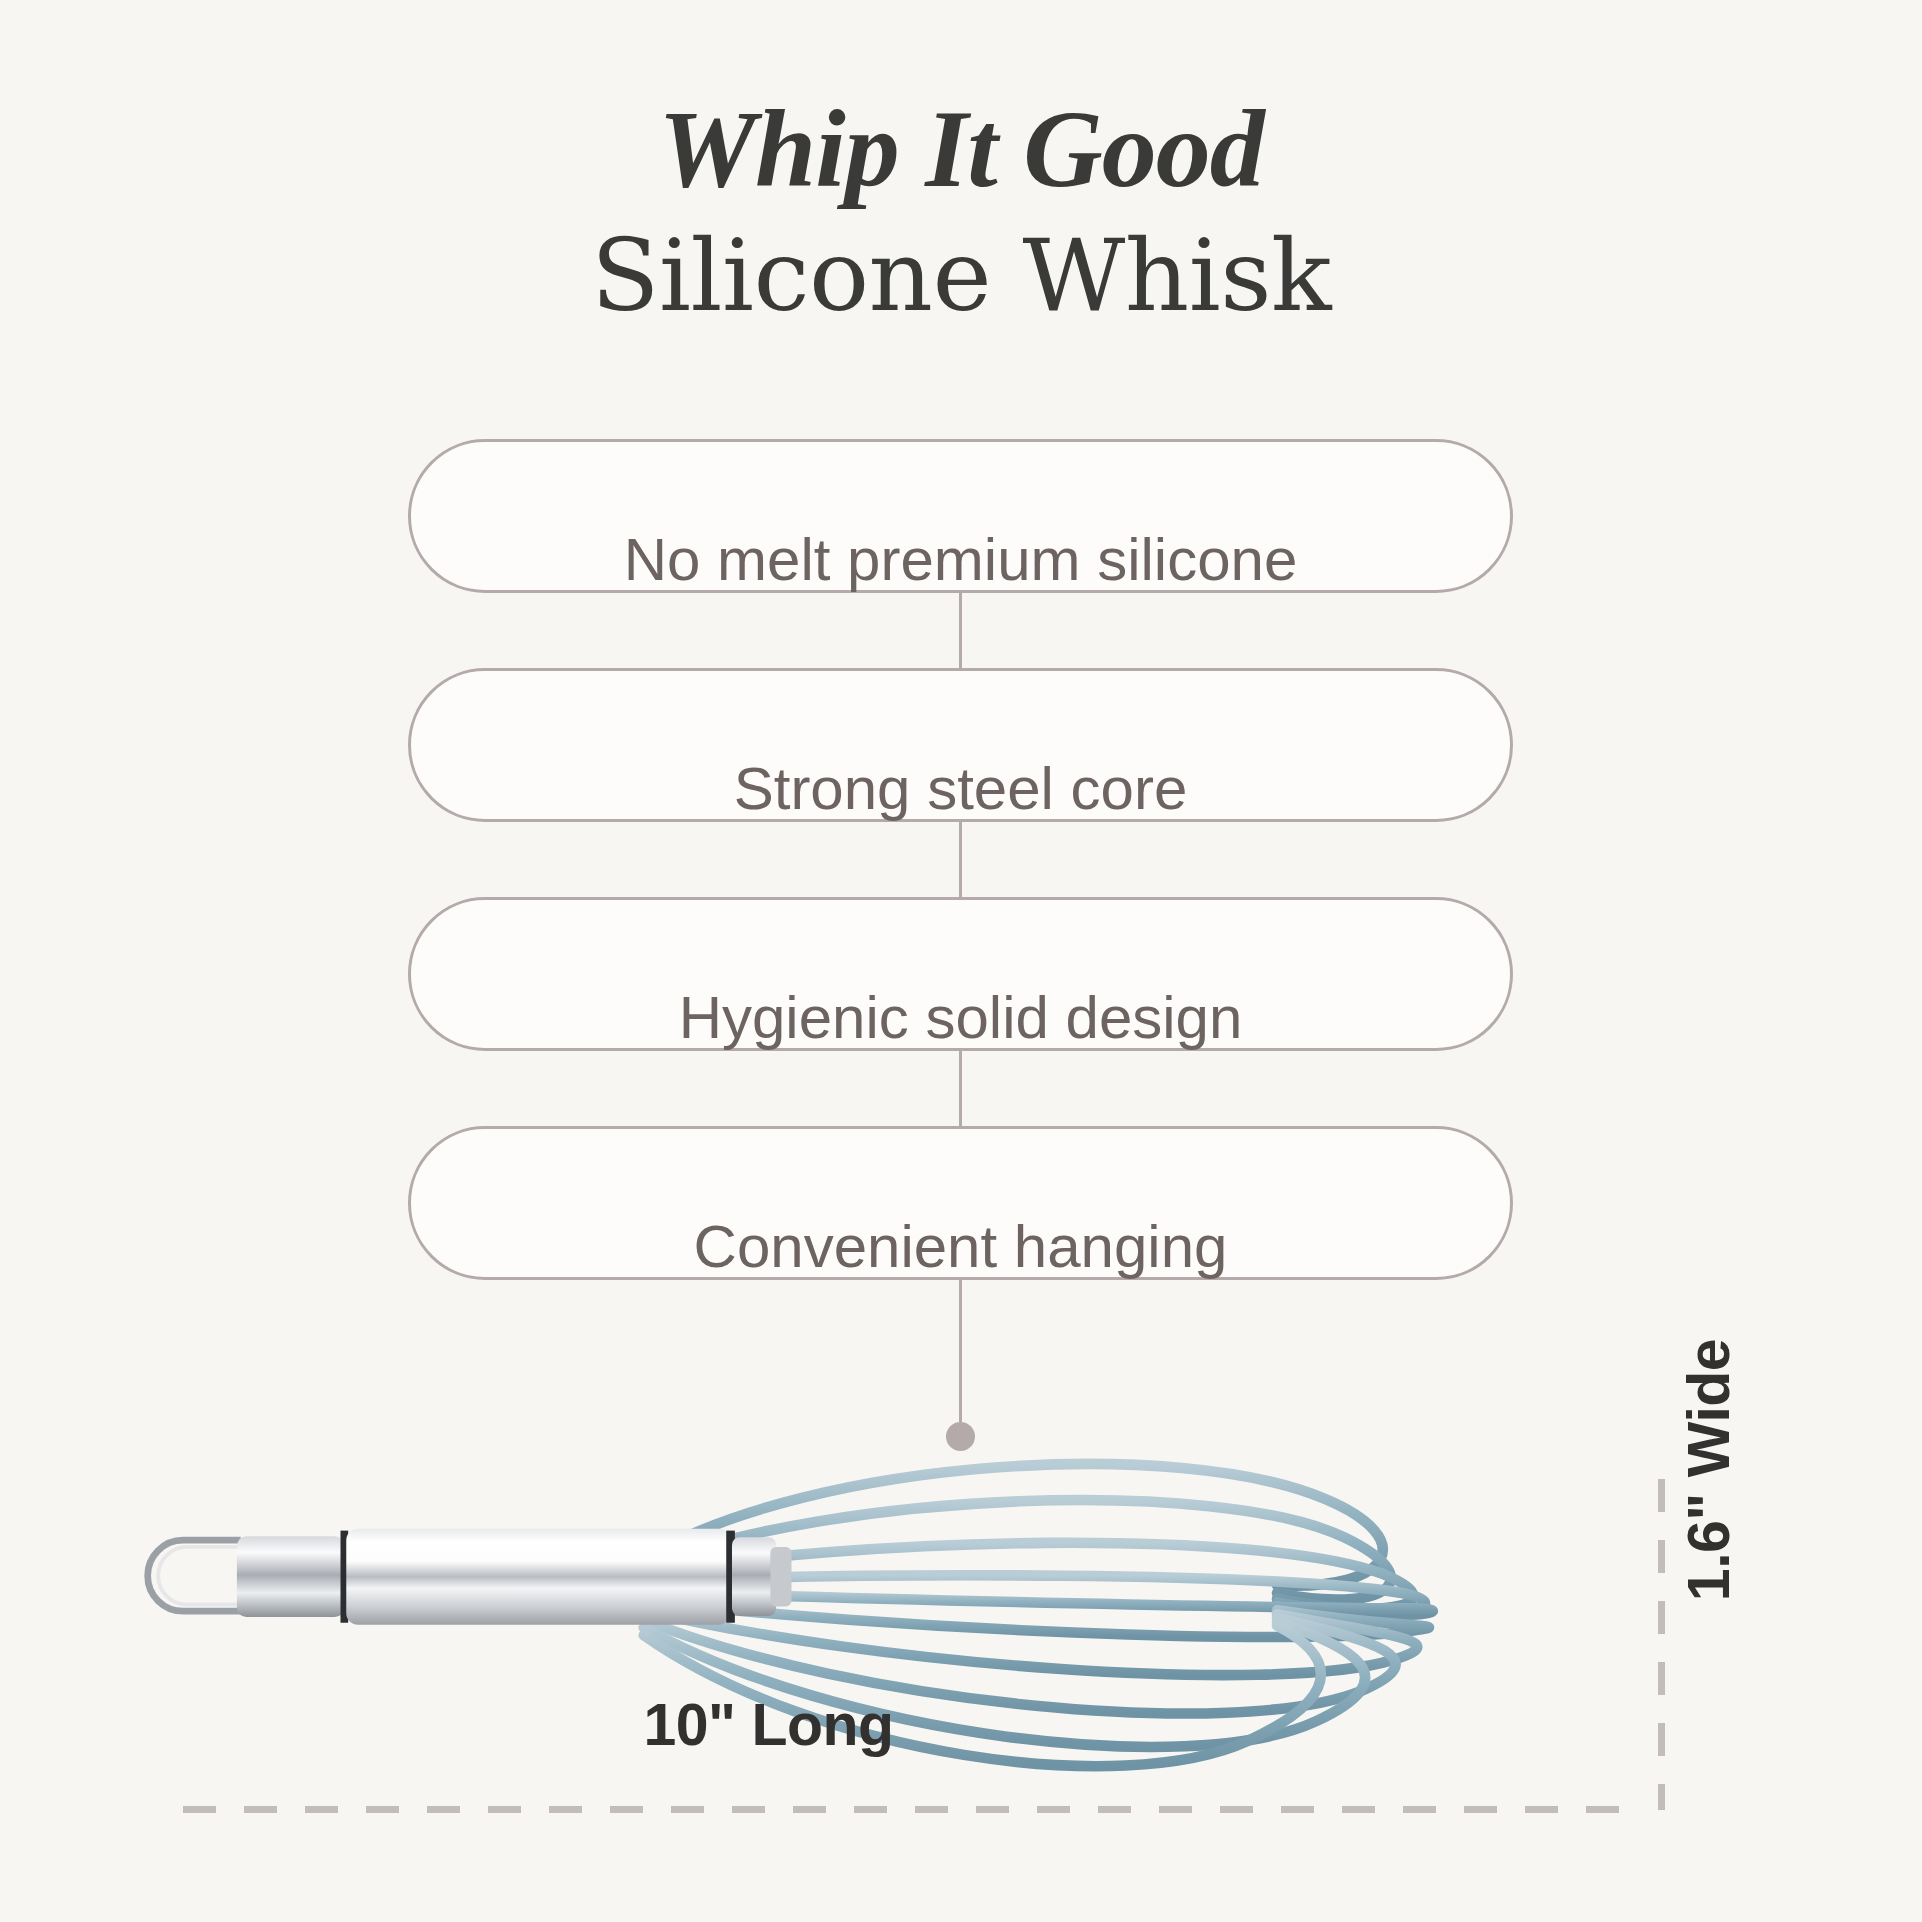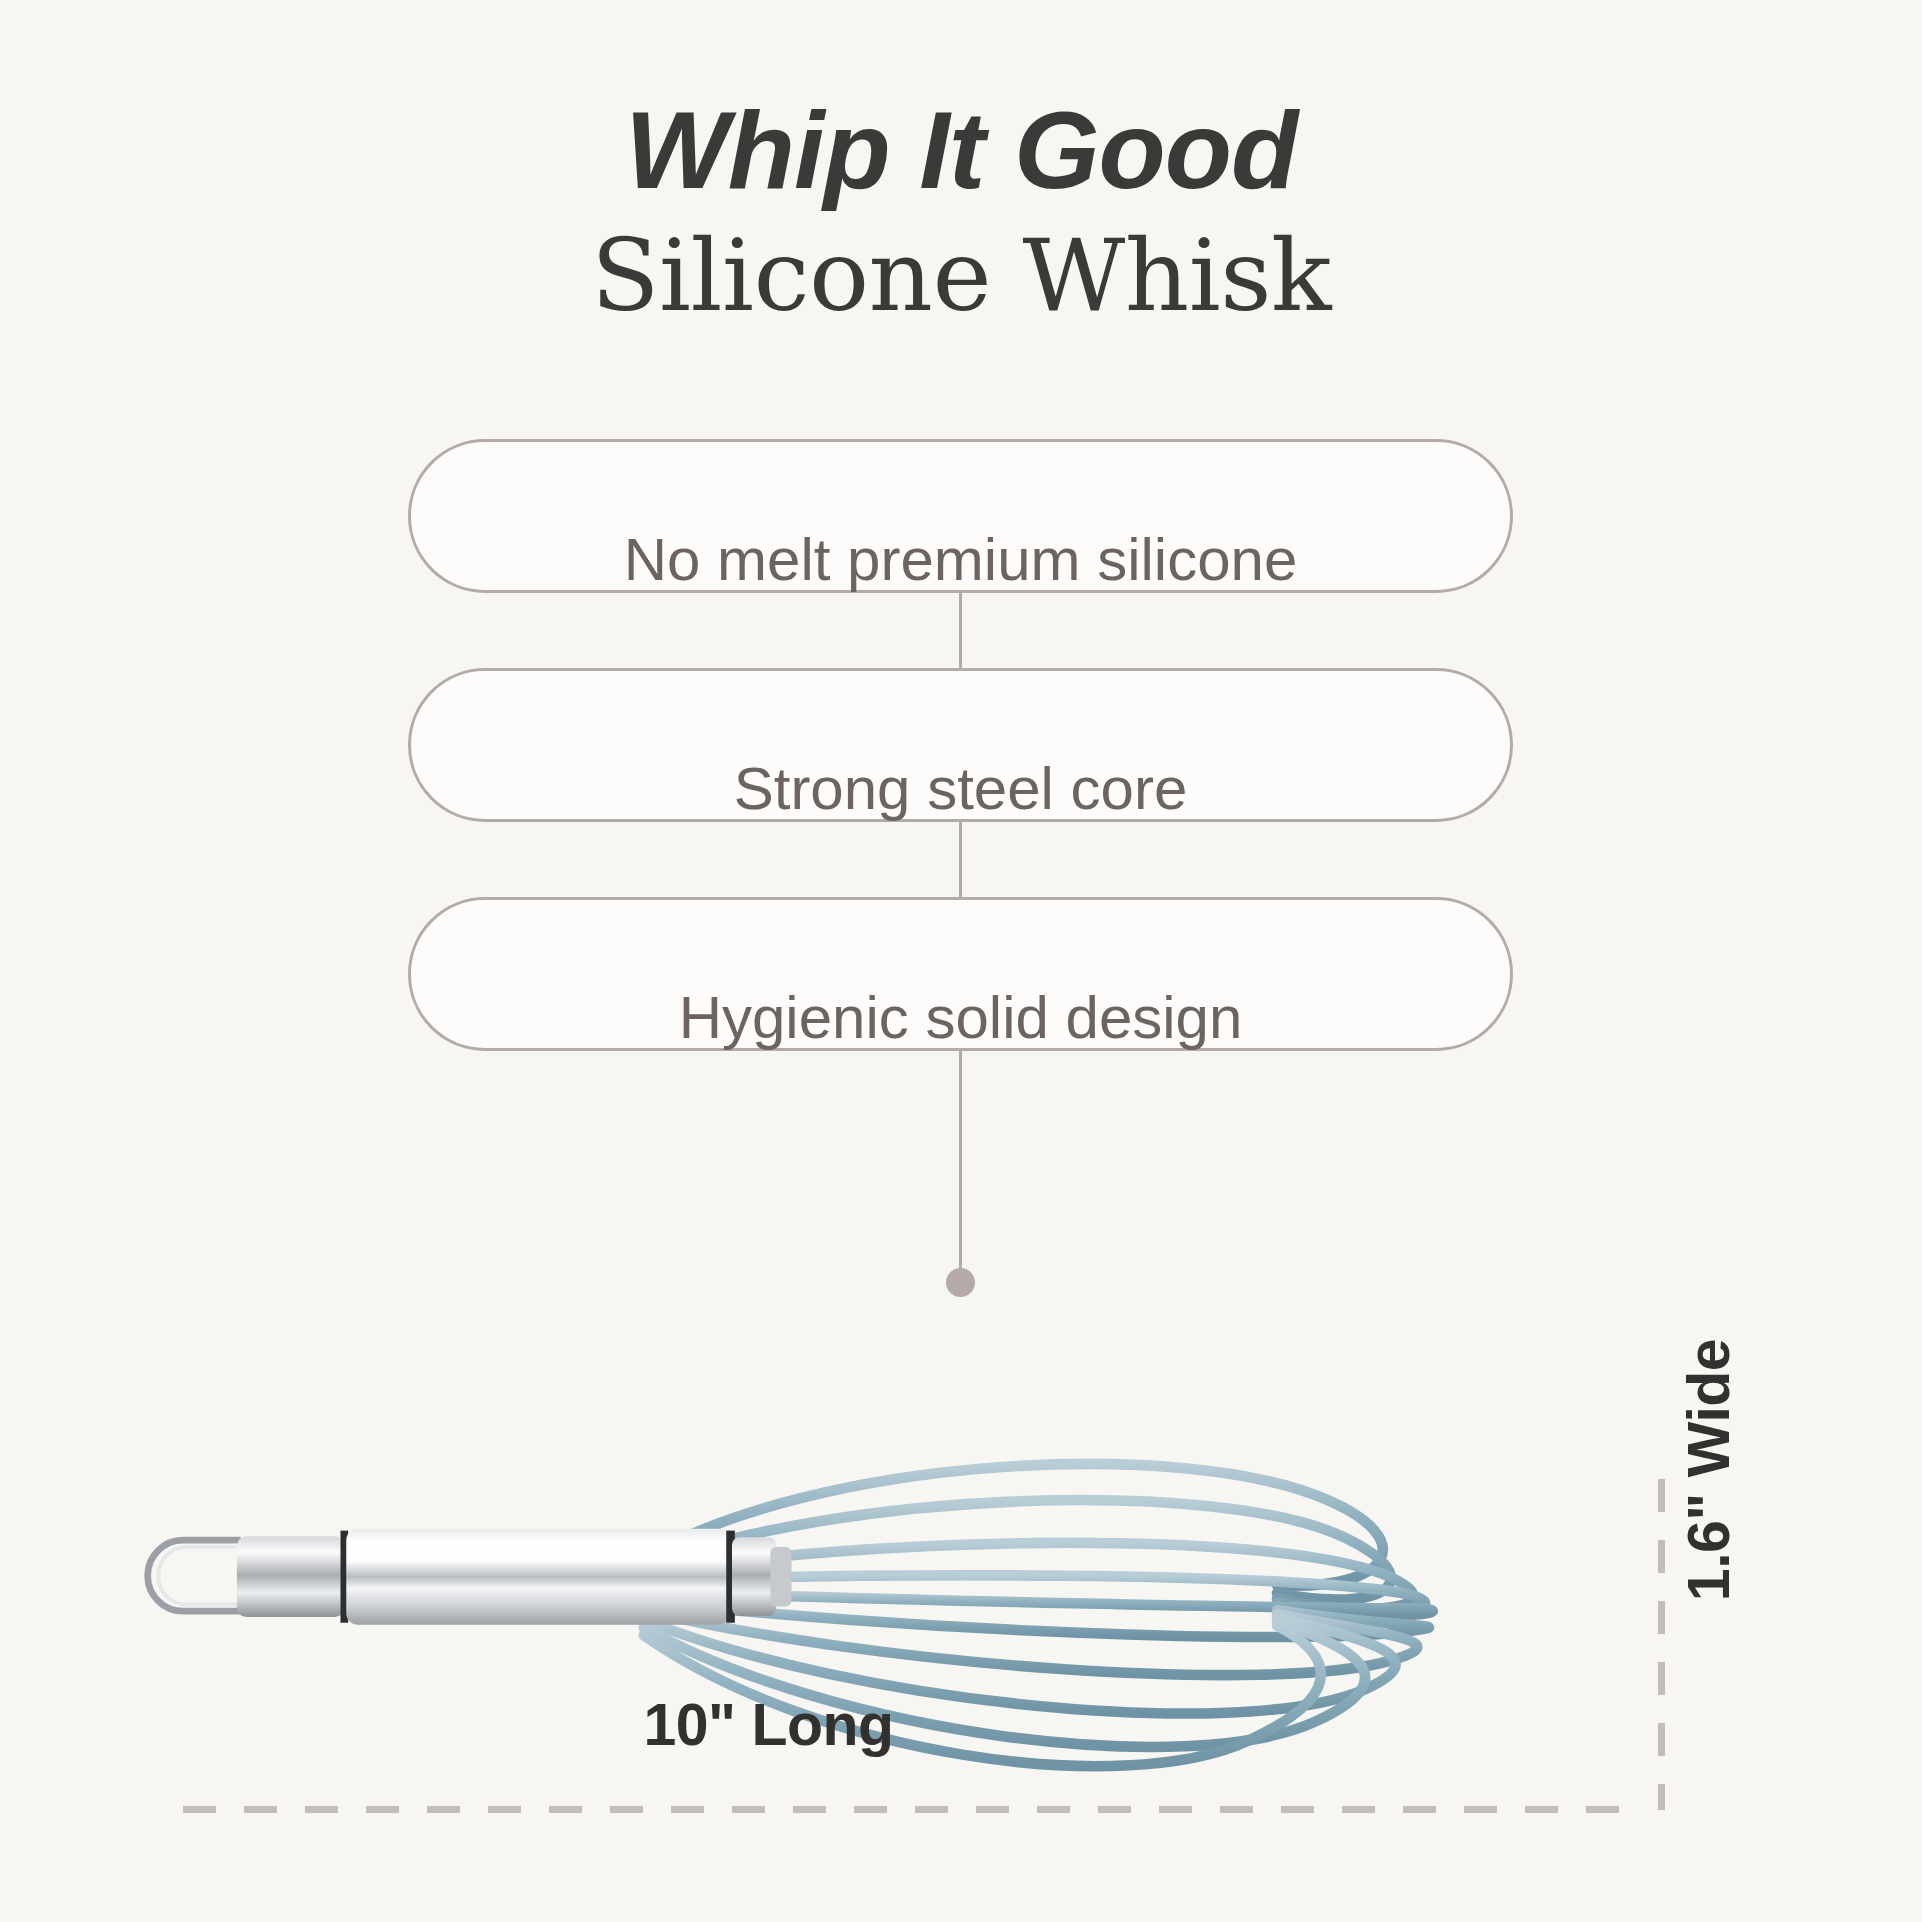--- a/index.html
+++ b/index.html
@@ -19,21 +19,21 @@
 
   
   .title-block {
     position: absolute;
     top: 88px;
     left: 0;
     width: 1922px;
     text-align: center;
   }
   .title-main {
-    font-family: Liberation Sans, sans-serif;
+    font-family: Liberation Serif, serif;
     font-style: italic;
     font-weight: bold;
     font-size: 110px;
     line-height: 1.12;
     letter-spacing: -1px;
     color: #3a3a38;
     margin: 0;
   }
   .title-sub {
     font-family: "DejaVu Serif", "Liberation Serif", serif;
@@ -180,20 +180,25 @@
     </div>
     <div class="connector"></div>
 
     <div class="feature-row">
       <div class="pill">
         <span class="pill-label">Hygienic solid design</span>
       </div>
     </div>
     <div class="connector"></div>
 
+    <div class="feature-row">
+      <div class="pill">
+        <span class="pill-label">Convenient hanging</span>
+      </div>
+    </div>
     <div class="connector tail"></div>
     <div class="connector-dot"></div>
   </div>
 
   <div class="product-area">
     <svg class="whisk-svg" width="1460" height="403" viewBox="0 0 1520 420">
       <defs>
         <linearGradient id="steel" x1="0" y1="0" x2="0" y2="1">
           <stop offset="0%" stop-color="#e9eaec"></stop>
           <stop offset="14%" stop-color="#ffffff"></stop>

